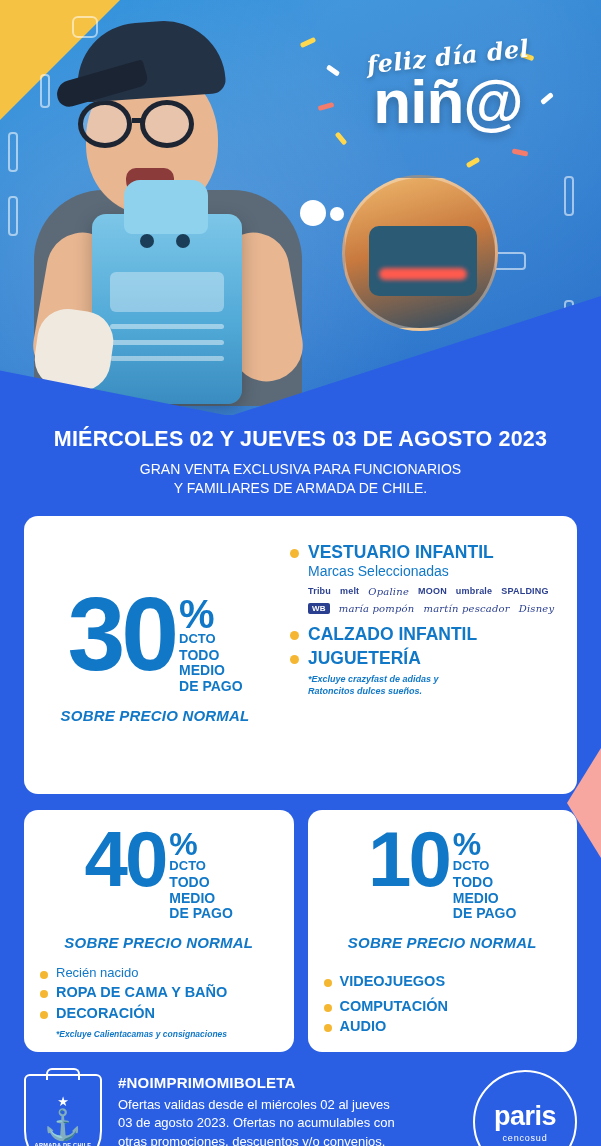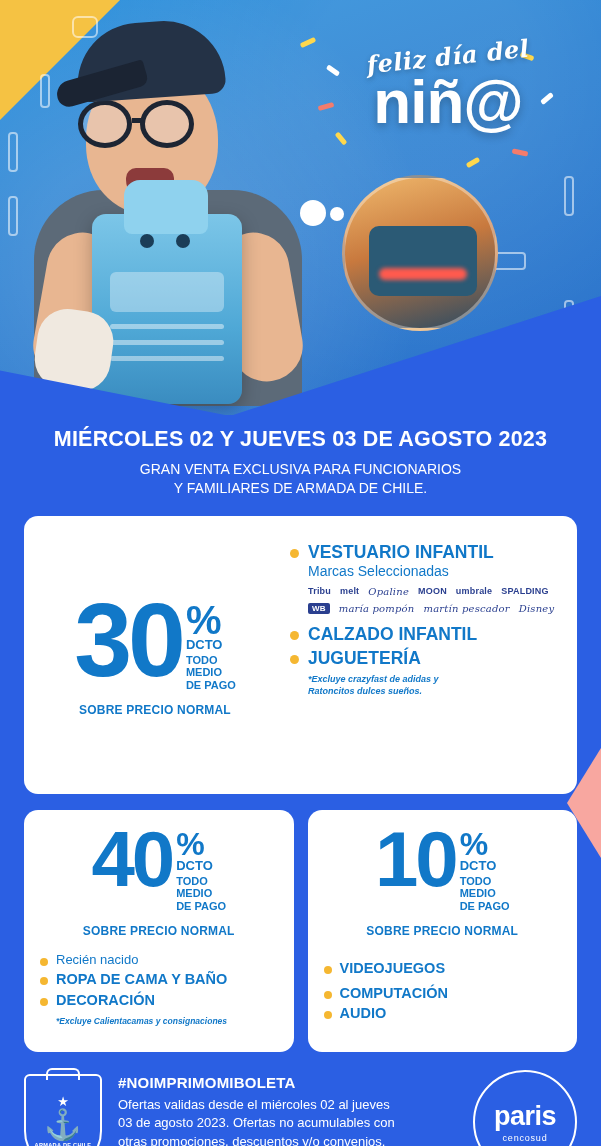--- a/index.html
+++ b/index.html
@@ -176,22 +176,22 @@
     align-items: center; justify-content: center; padding-top: 6px;
   }
   .pct-row { display: flex; align-items: flex-start; }
   .pct-num {
     font-size: 104px; font-weight: 700; color: #1178c8; line-height: .82;
     letter-spacing: -4px;
   }
   .pct-right { margin-left: 4px; padding-top: 6px; }
   .pct-sym { font-size: 40px; font-weight: 700; color: #1178c8; line-height: .8; }
   .pct-dcto { font-size: 13px; font-weight: 700; color: #1178c8; line-height: 1.05; margin-top: 2px; }
-  .pct-pago { font-size: 11px; font-weight: 700; color: #1178c8; line-height: 1.12; margin-top: 2px; }
-  .pct-sobre { font-size: 12px; font-weight: 700; color: #1178c8; margin-top: 12px; letter-spacing: .2px; }
+  .pct-pago { font-size: 14px; font-weight: 700; color: #1178c8; line-height: 1.12; margin-top: 2px; }
+  .pct-sobre { font-size: 15px; font-weight: 700; color: #1178c8; margin-top: 12px; letter-spacing: .2px; font-style: italic; }
 
   .list-col { flex: 1; padding: 26px 14px 0 4px; }
   .li { display: flex; align-items: flex-start; margin-bottom: 4px; }
   .bullet {
     width: 9px; height: 9px; border-radius: 50%; background: #f5b731;
     margin: 7px 9px 0 0; flex: none;
   }
   .li-title { font-size: 17.5px; font-weight: 700; color: #1178c8; line-height: 1.15; }
   .li-sub { font-size: 14px; color: #1178c8; font-weight: 400; margin-top: 1px; }
   .brands {

